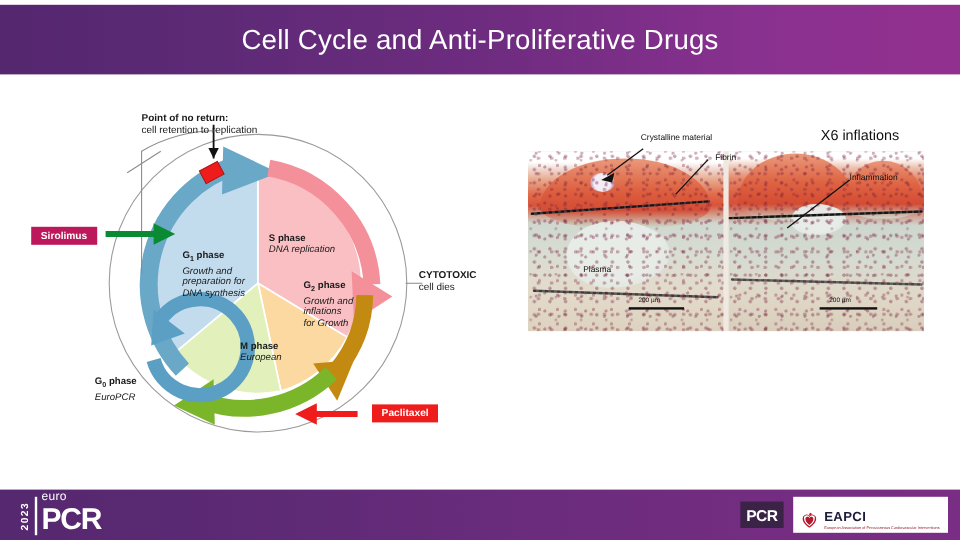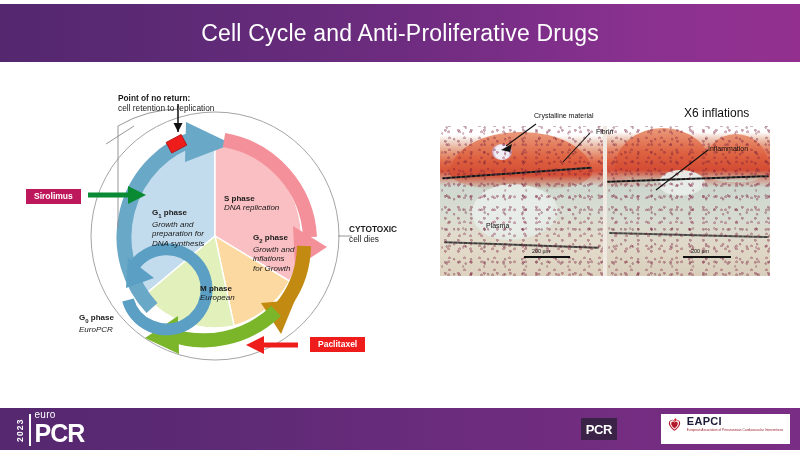--- a/index.html
+++ b/index.html
@@ -41,23 +41,22 @@
     position: absolute; left: 0; right: 0; top: 14px; text-align: center;
     color: #e6dcec; font-size: 10px;
   }
   .footer-badges { position: absolute; right: 10px; top: 6px; display: flex; align-items: center; gap: 8px; }
   .badge-pcr {
     background: #3b2247; color: #fff; font-weight: 700; font-size: 13px;
     padding: 3px 5px; letter-spacing: -.5px; line-height: 1;
     height: 22px; display: flex; align-items: center;
   }
   .badge-eapci {
-    background: #fff; height: 30px; display: flex; align-items: flex-start; gap: 4px;
+    background: #fff; height: 30px; display: flex; align-items: flex-end; gap: 4px;
     padding: 2px 7px 2px 5px;
-    margin-left: 36px;
   }
   .eapci-texts { display: flex; flex-direction: column; line-height: 1; }
   .eapci-name { color: #1b1b3a; font-weight: 700; font-size: 11px; letter-spacing: .3px; }
   .eapci-sub { color: #9b1f2f; font-size: 3.2px; margin-top: 2px; white-space: nowrap; }
 
   
   .cycle-panel { position: absolute; left: 0; top: 86px; width: 410px; height: 300px; }
   .cycle-svg { position: absolute; left: 0; top: 0; }
 
   .lbl { position: absolute; color: #1a1a1a; line-height: 1.18; }

